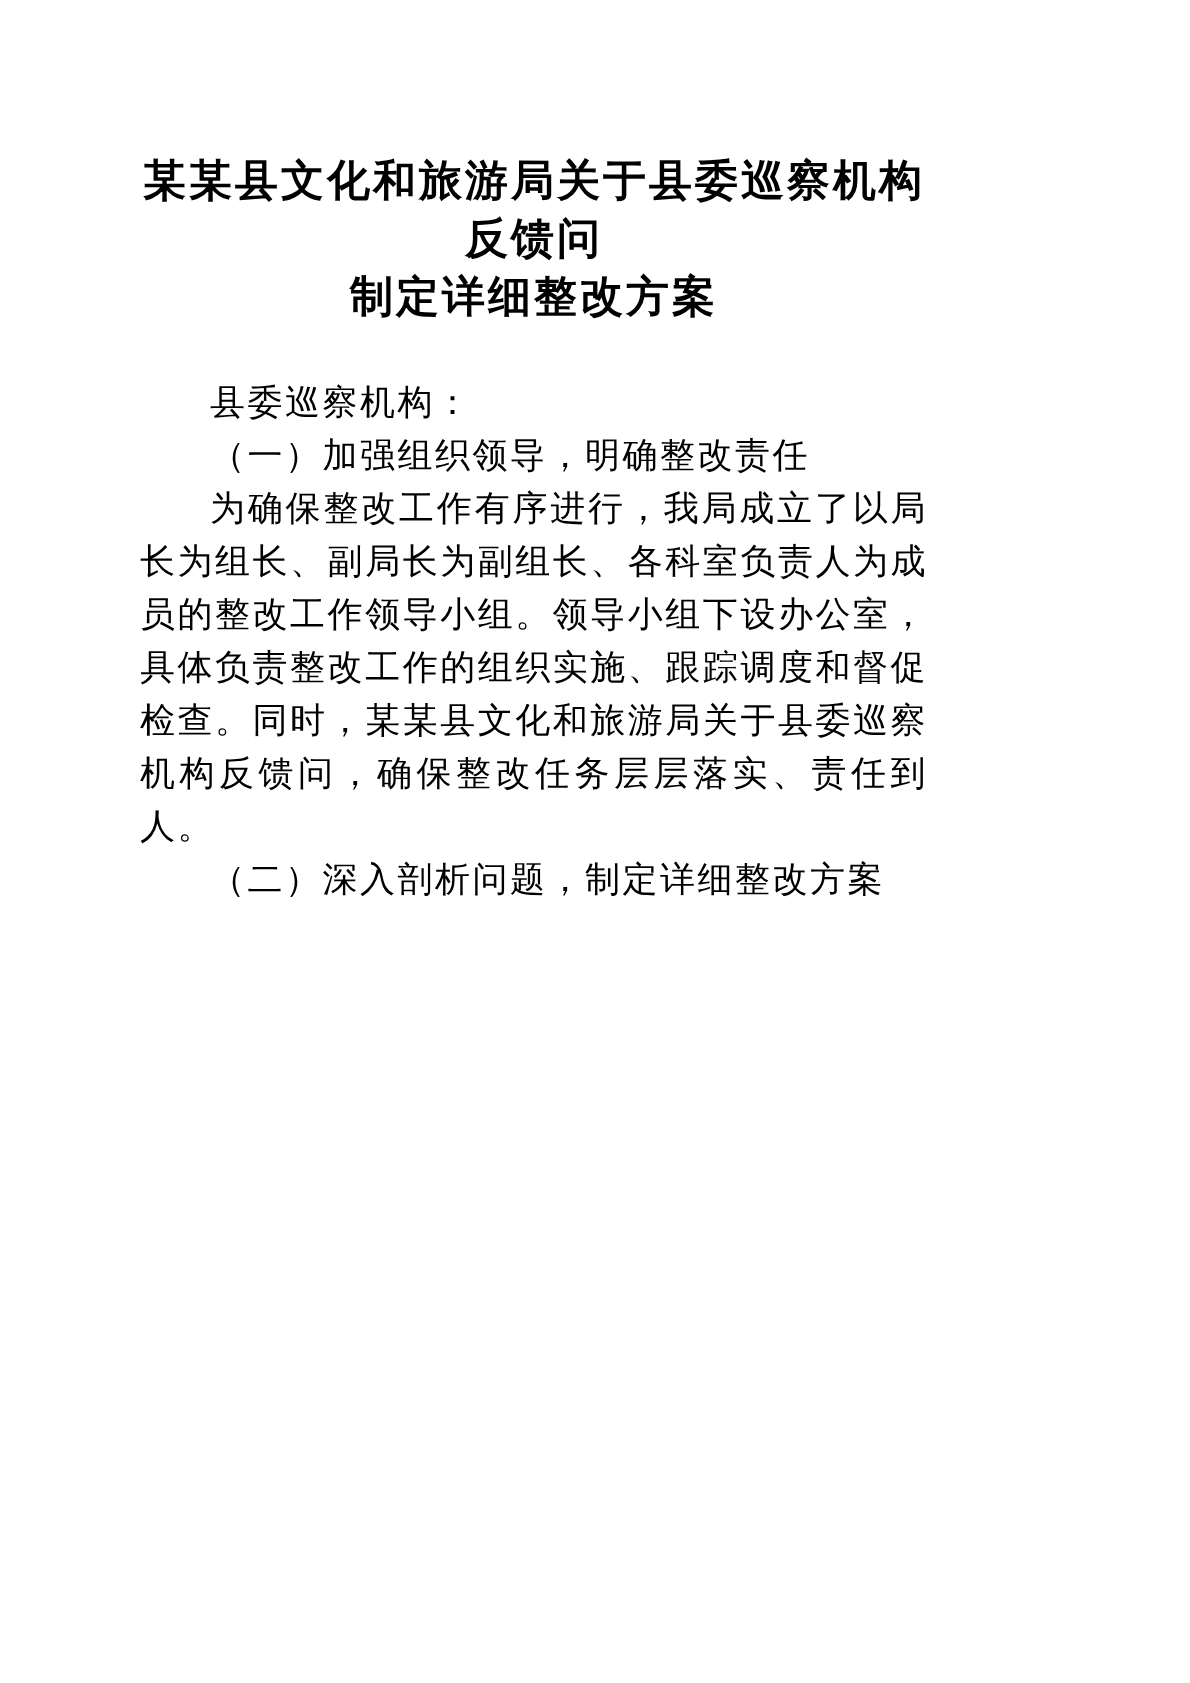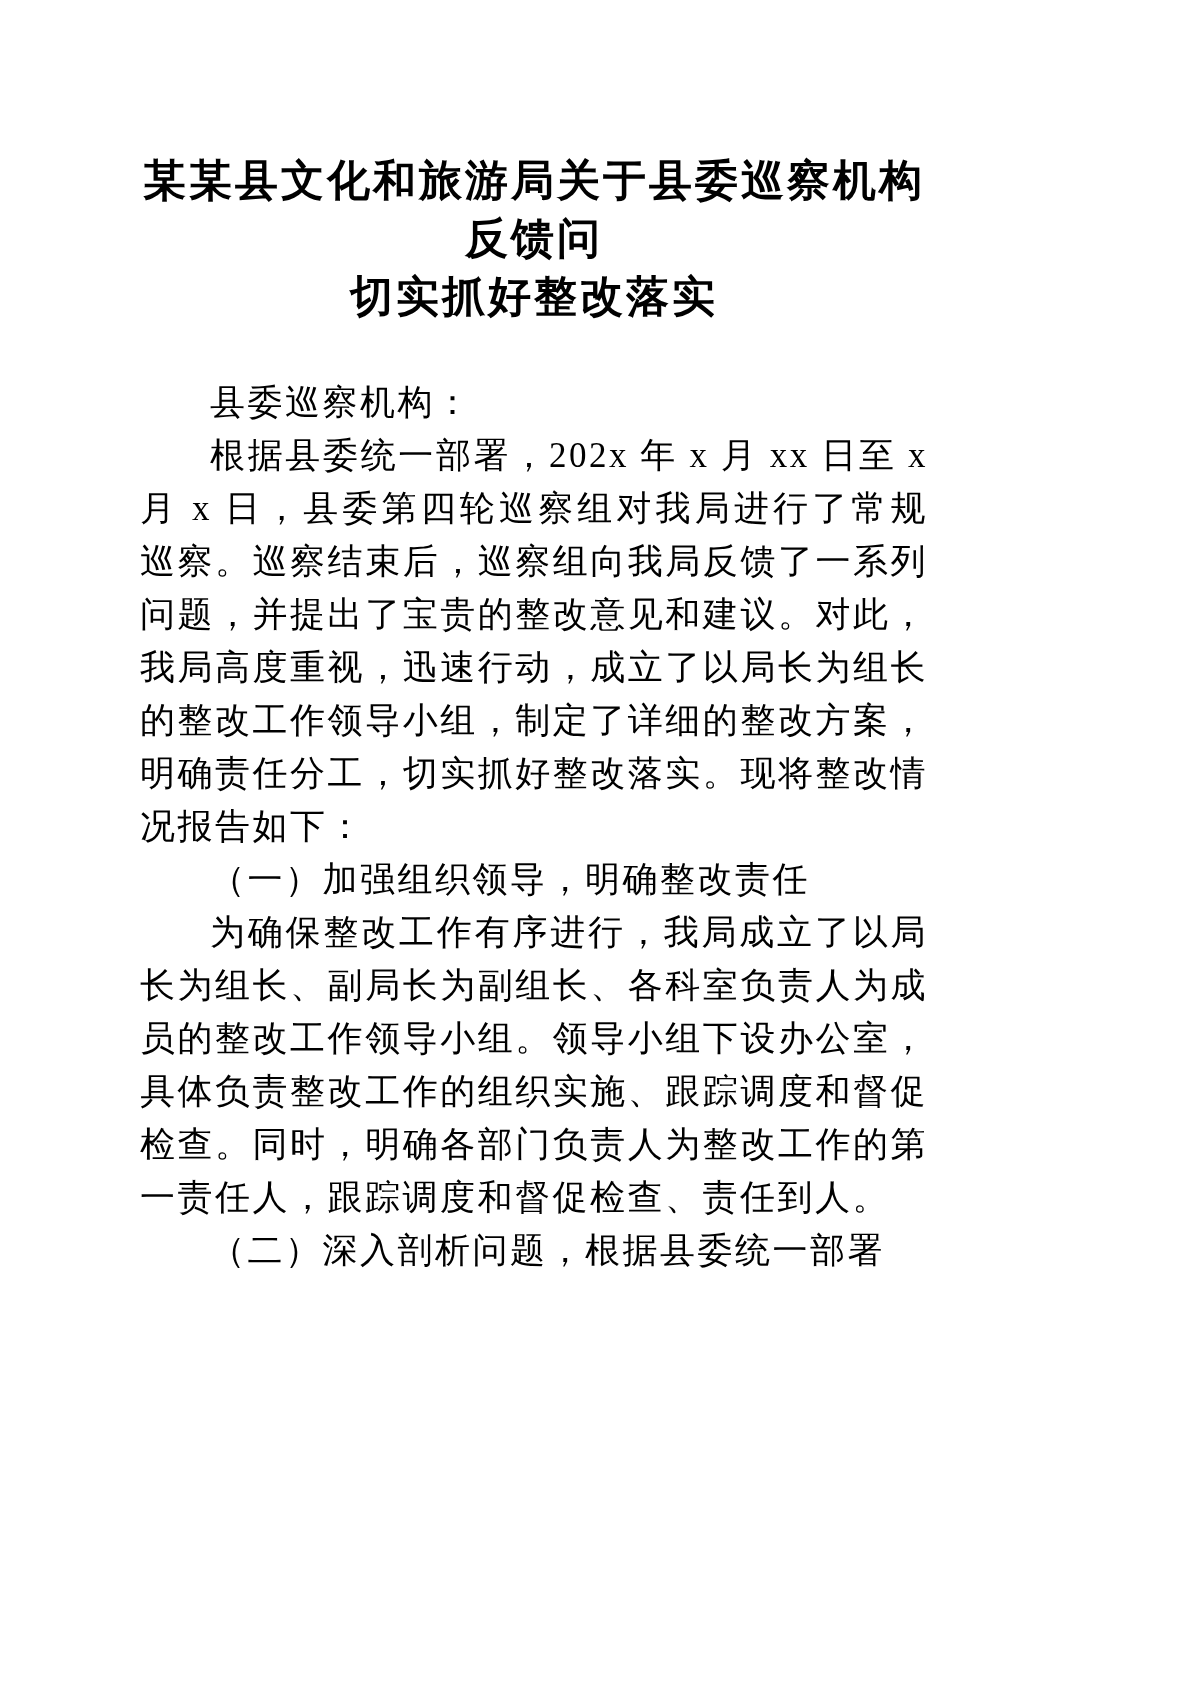--- a/index.html
+++ b/index.html
@@ -48,28 +48,27 @@
     font-style: normal;
   }
 </style>
 </head>
 <body>
 
 <div class="page">
 
   <div class="doc-title">
     <div>某某县文化和旅游局关于县委巡察机构反馈问</div>
-    <div>切实抓好整改落实</div>
+    <div>制定详细整改方案</div>
   </div>
 
   <p class="block salutation">县委巡察机构：</p>
 
-  <p class="block paragraph">根据县委统一部署，202x 年 x 月 xx 日至 x 月 x 日，县委第四轮巡察组对我局进行了常规巡察。巡察结束后，巡察组向我局反馈了一系列问题，并提出了宝贵的整改意见和建议。对此，我局高度重视，迅速行动，成立了以局长为组长的整改工作领导小组，制定了详细的整改方案，明确责任分工，切实抓好整改落实。现将整改情况报告如下：</p>
 
 
   <p class="block heading2">（一）加强组织领导，明确整改责任</p>
 
-  <p class="block paragraph">为确保整改工作有序进行，我局成立了以局长为组长、副局长为副组长、各科室负责人为成员的整改工作领导小组。领导小组下设办公室，具体负责整改工作的组织实施、跟踪调度和督促检查。同时，明确各部门负责人为整改工作的第一责任人，跟踪调度和督促检查、责任到人。</p>
+  <p class="block paragraph">为确保整改工作有序进行，我局成立了以局长为组长、副局长为副组长、各科室负责人为成员的整改工作领导小组。领导小组下设办公室，具体负责整改工作的组织实施、跟踪调度和督促检查。同时，某某县文化和旅游局关于县委巡察机构反馈问，确保整改任务层层落实、责任到人。</p>
 
-  <p class="block heading2">（二）深入剖析问题，根据县委统一部署</p>
+  <p class="block heading2">（二）深入剖析问题，制定详细整改方案</p>
 
 
 </div>
 
 </body></html>

